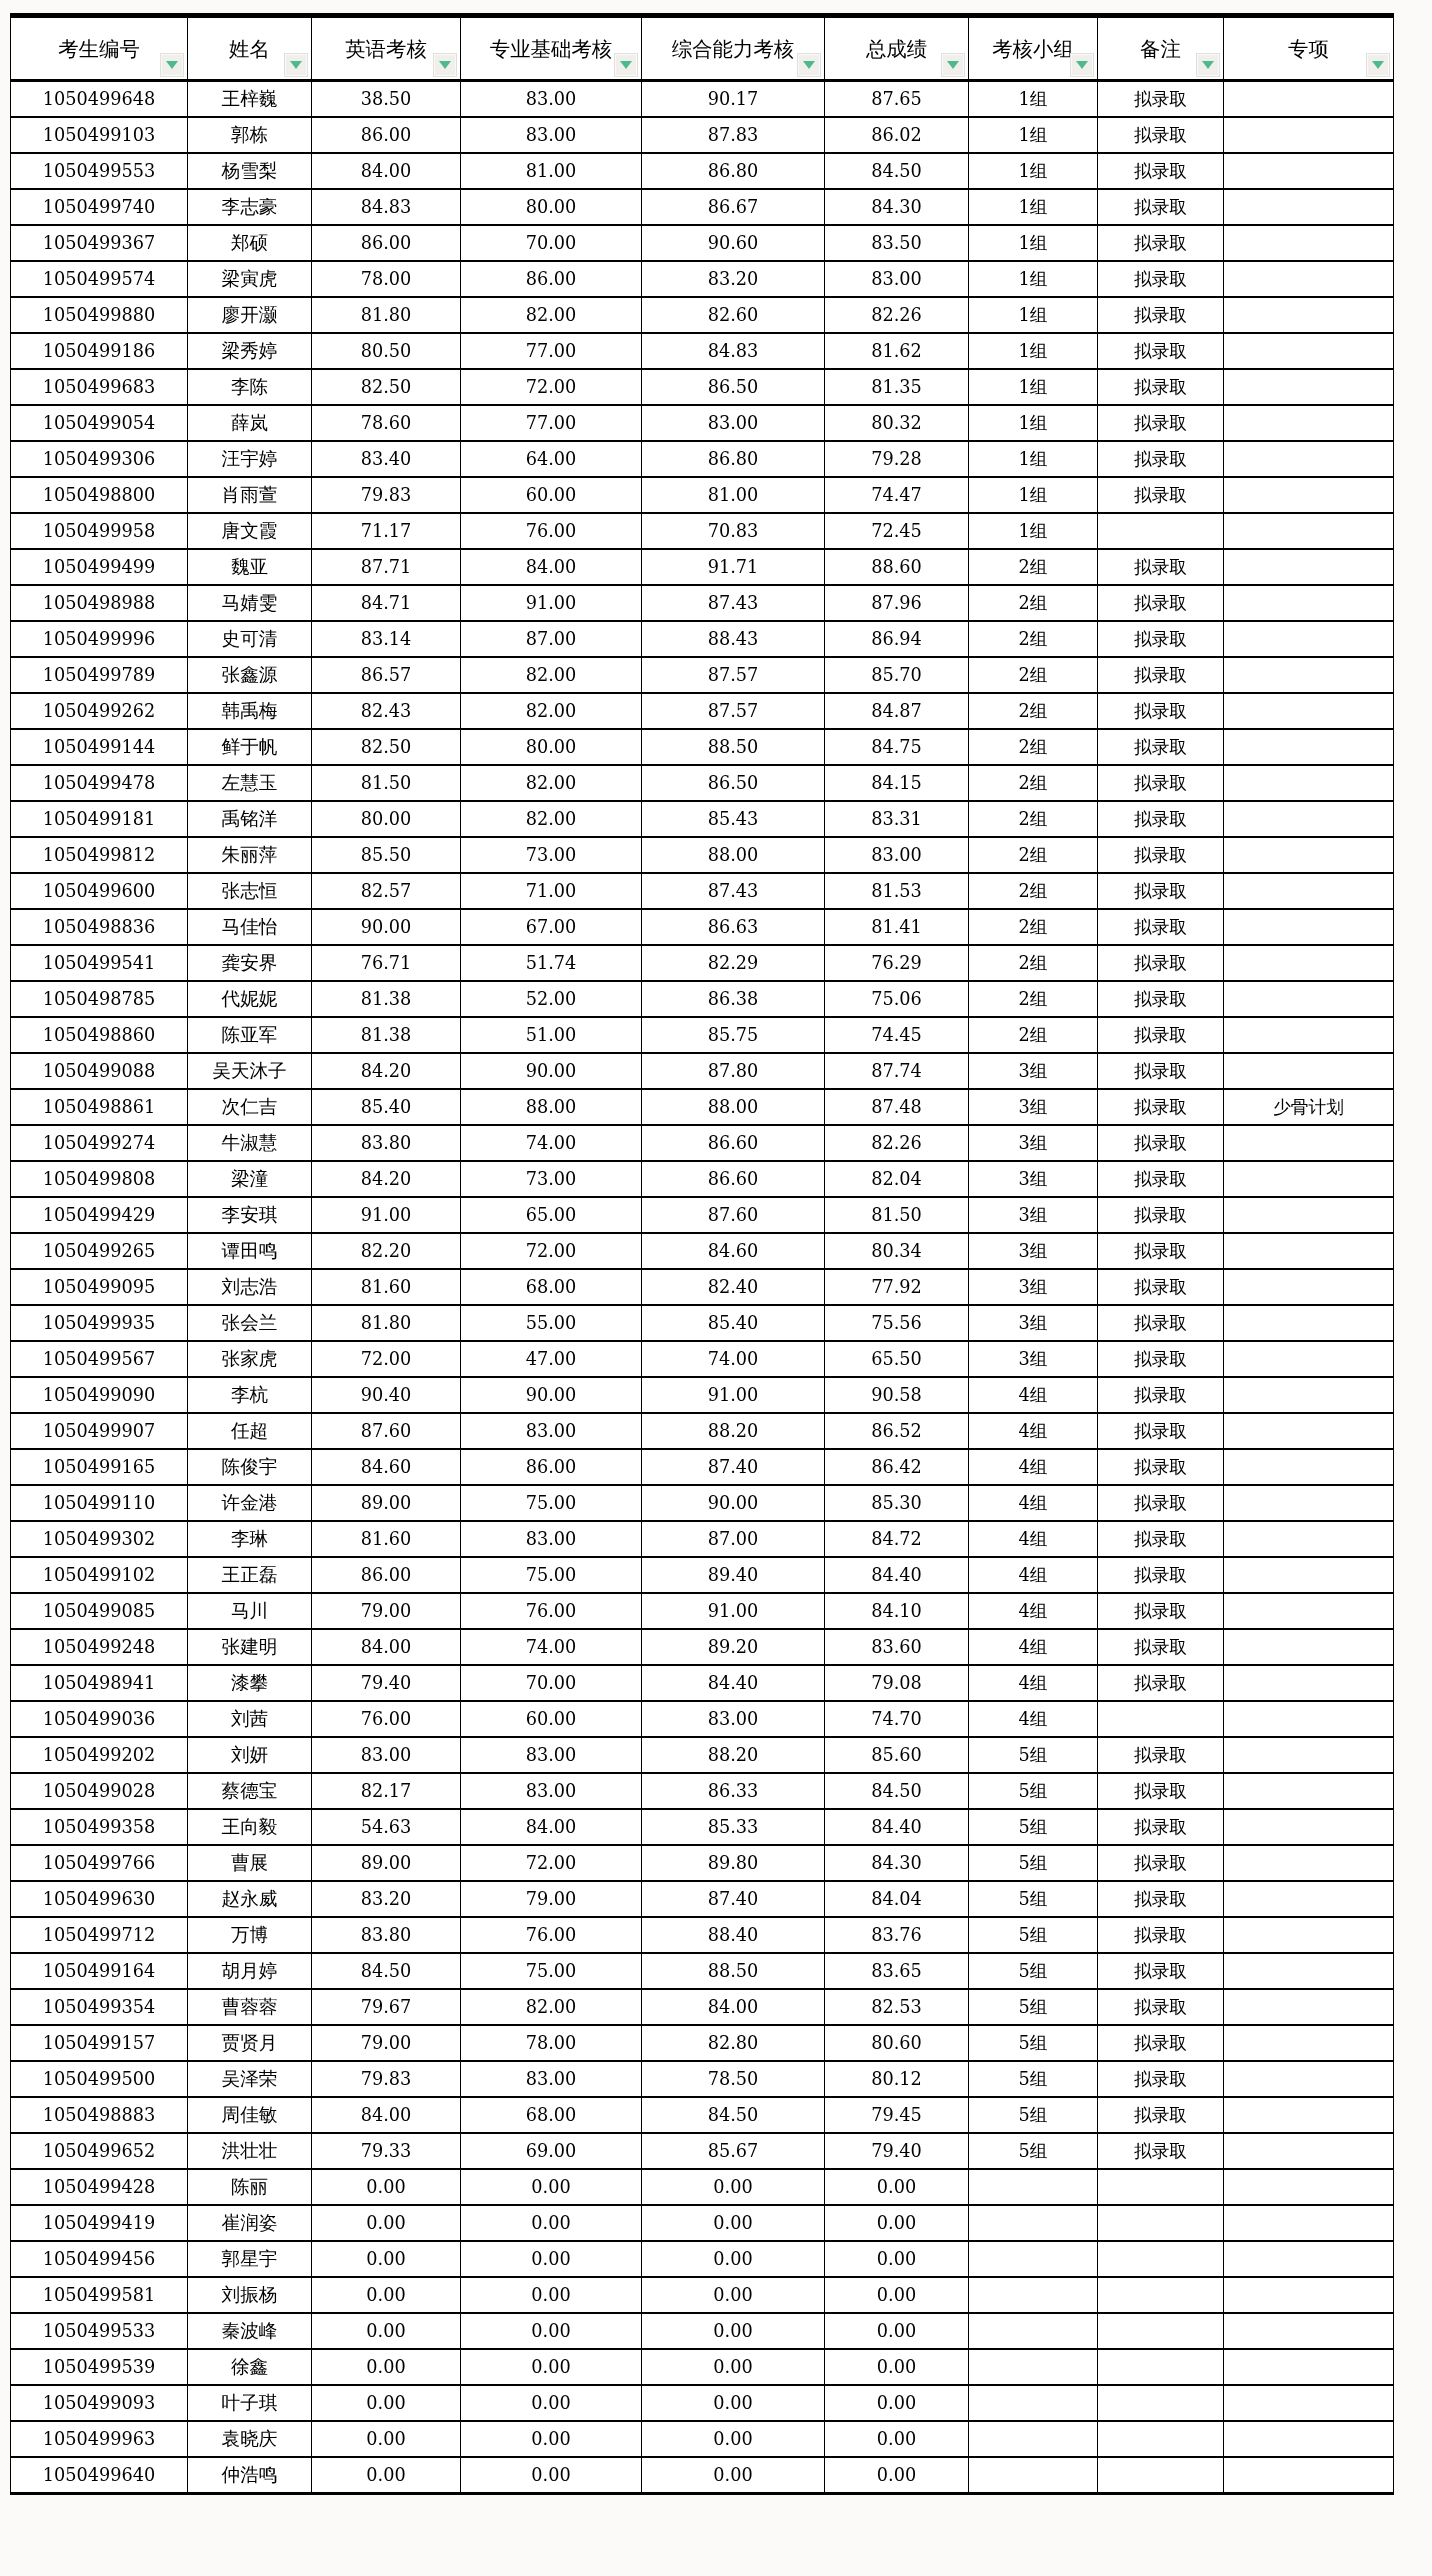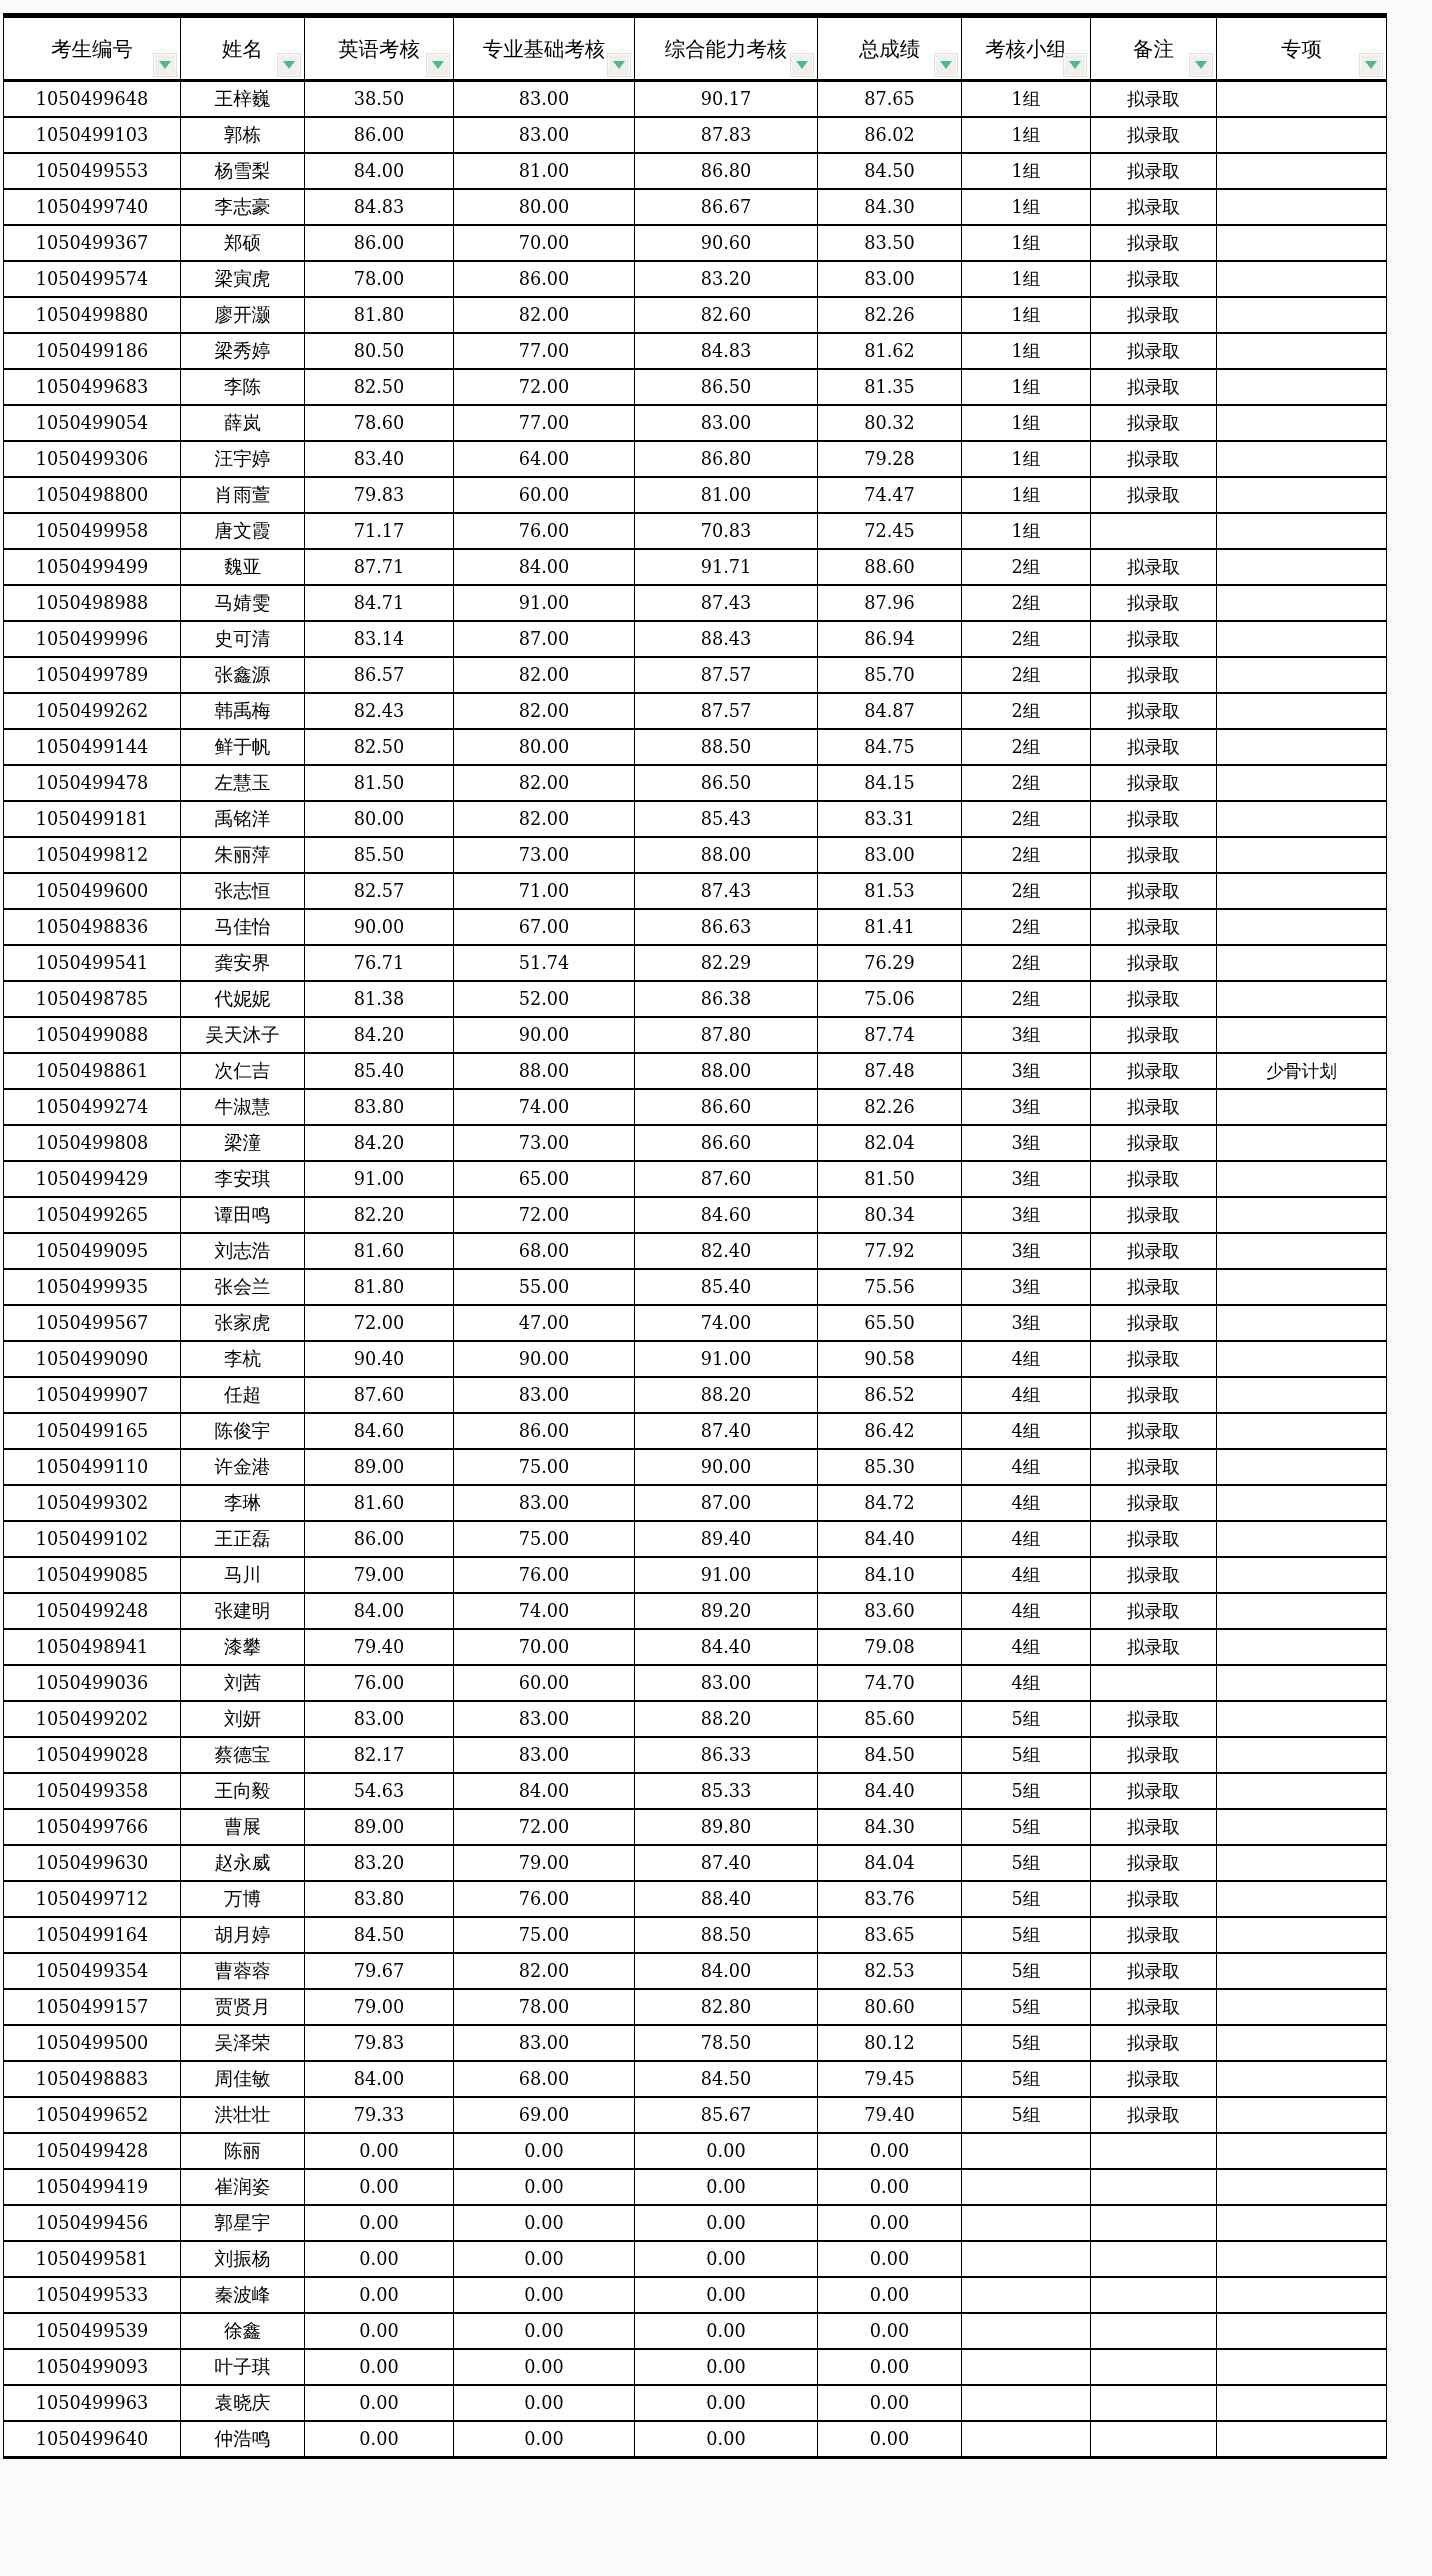--- a/index.html
+++ b/index.html
@@ -9,21 +9,21 @@
     font-family: "DejaVu Serif", "Liberation Serif", serif;
   }
   .page {
     width: 1432px;
     height: 2576px;
     position: relative;
     background: #fbfaf8;
   }
   table.score-table {
     position: absolute;
-    left: 3px;
+    left: 10px;
     top: 13.3px;
     border-collapse: collapse;
     table-layout: fixed;
     width: 1383px;
     background: #ffffff;
     border-top: 5.3px solid #000;
     border-bottom: 3.5px solid #000;
     border-left: 1.8px solid #000;
     border-right: 1.8px solid #000;
   }
@@ -430,20 +430,31 @@
           <td class="col-1">代妮妮</td>
           <td class="col-2">81.38</td>
           <td class="col-3">52.00</td>
           <td class="col-4">86.38</td>
           <td class="col-5">75.06</td>
           <td class="col-6">2组</td>
           <td class="col-7">拟录取</td>
           <td class="col-8"></td>
         </tr>
         <tr>
+          <td class="col-0">1050498860</td>
+          <td class="col-1">陈亚军</td>
+          <td class="col-2">81.38</td>
+          <td class="col-3">51.00</td>
+          <td class="col-4">85.75</td>
+          <td class="col-5">74.45</td>
+          <td class="col-6">2组</td>
+          <td class="col-7">拟录取</td>
+          <td class="col-8"></td>
+        </tr>
+        <tr>
           <td class="col-0">1050499088</td>
           <td class="col-1">吴天沐子</td>
           <td class="col-2">84.20</td>
           <td class="col-3">90.00</td>
           <td class="col-4">87.80</td>
           <td class="col-5">87.74</td>
           <td class="col-6">3组</td>
           <td class="col-7">拟录取</td>
           <td class="col-8"></td>
         </tr>

